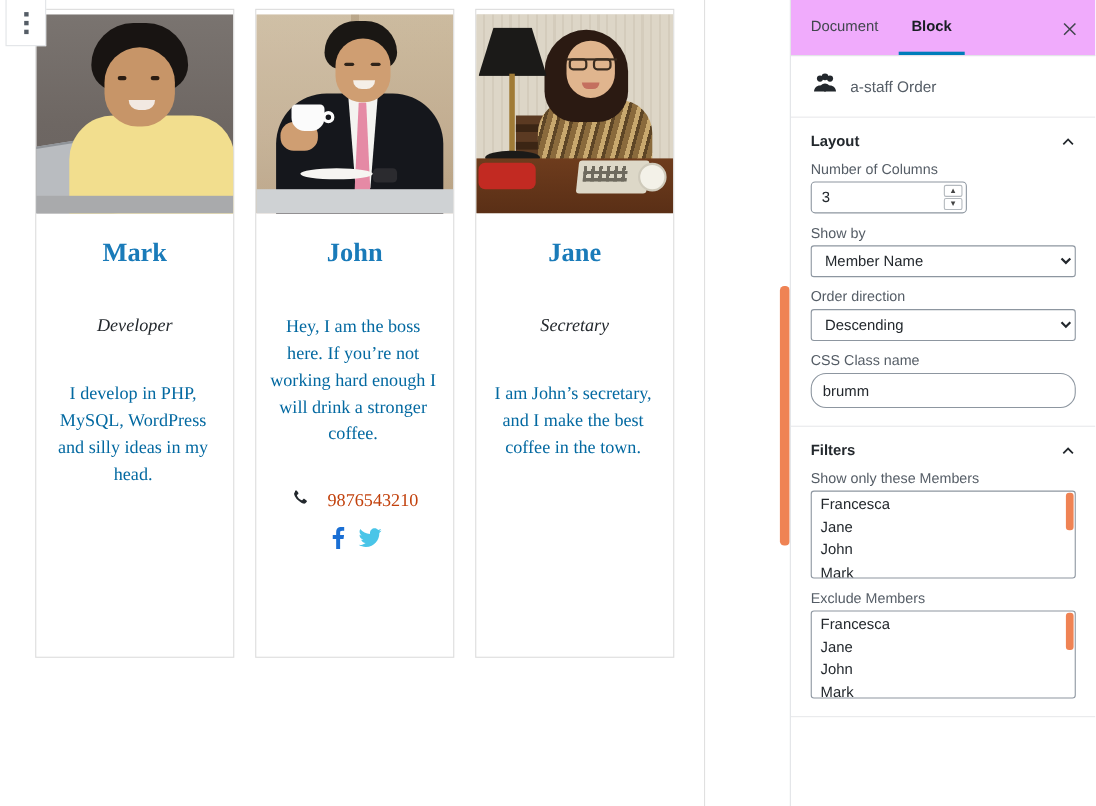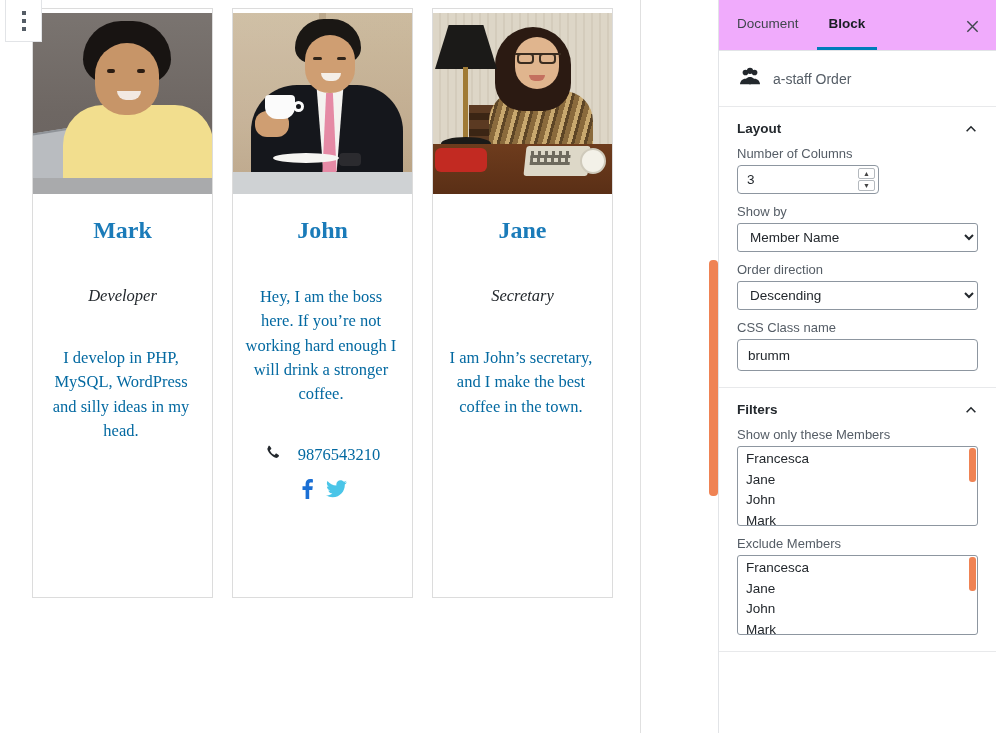--- a/index.html
+++ b/index.html
@@ -151,21 +151,21 @@
   }
   .card .role {
     font-style: italic; font-size: 16.5px; color: #23282d;
     margin-top: 41px;
   }
   .card .bio {
     font-size: 16.5px; color: #0369a1; line-height: 1.48;
     margin: 40px 14px 0 11px;
   }
   .card .phone-row {
-    margin-top: 38px; font-size: 16.5px; color: #0369a1;
+    margin-top: 38px; font-size: 16.5px; color: #c2410c;
     display: flex; align-items: center; justify-content: center; gap: 18px;
   }
   .card .socials {
     margin-top: 14px; display: flex; align-items: center;
     justify-content: center; gap: 10px;
   }
 
   
   #editor-scrollbar {
     position: absolute; left: 709px; top: 0;
@@ -242,21 +242,21 @@
     font-size: 7px; color: #444; line-height: 1; cursor: pointer;
   }
   select.sel {
     width: 100%; height: 29px;
     border: 1px solid #8d96a0; border-radius: 3px;
     padding: 0 8px; background: #fff;
     font-family: "Liberation Sans", sans-serif; font-size: 13.5px; color: #23282d;
   }
   input.txt {
     width: 100%; height: 32px;
-    border: 1px solid #8d96a0; border-radius: 4px;
+    border: 1px solid #8d96a0; border-radius: 14px;
     padding: 0 10px; background: #fff;
     font-family: "Liberation Sans", sans-serif; font-size: 13.5px; color: #23282d;
   }
   .listbox {
     position: relative;
     width: 100%; height: 80px;
     border: 1px solid #8d96a0; border-radius: 3px;
     background: #fff; overflow: hidden;
   }
   .listbox ul { list-style: none; margin: 0; padding: 2px 0 0 0; }

